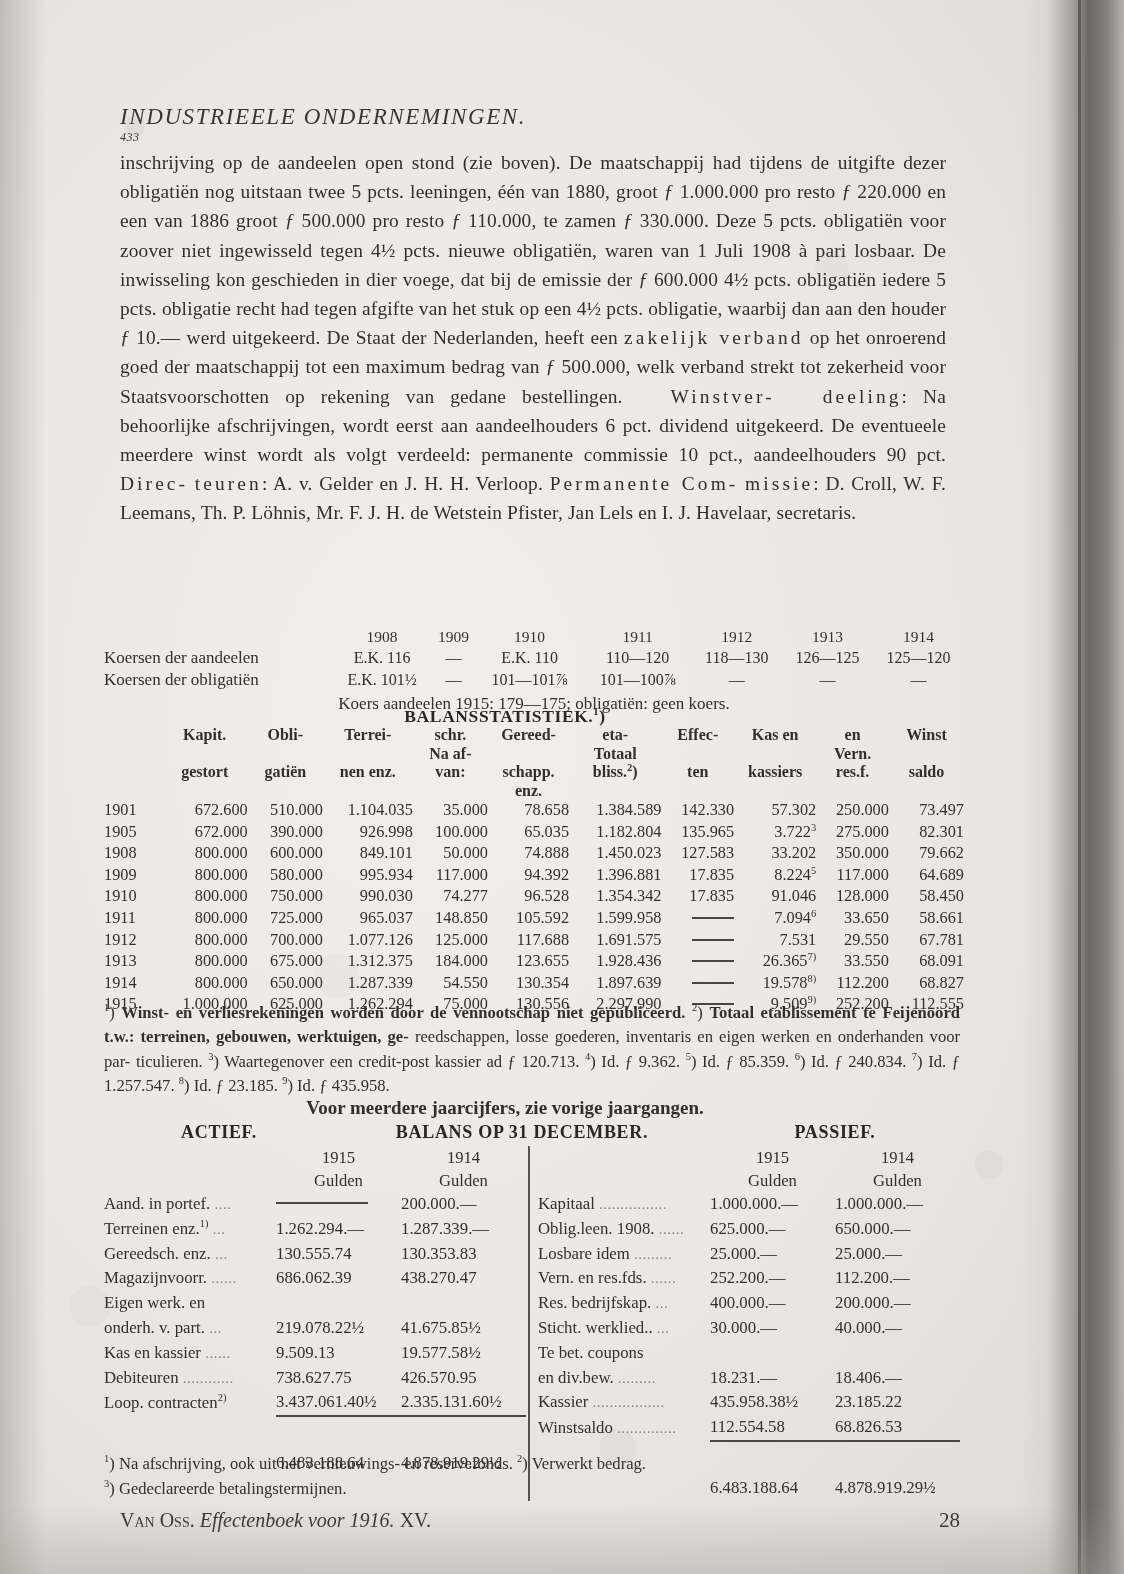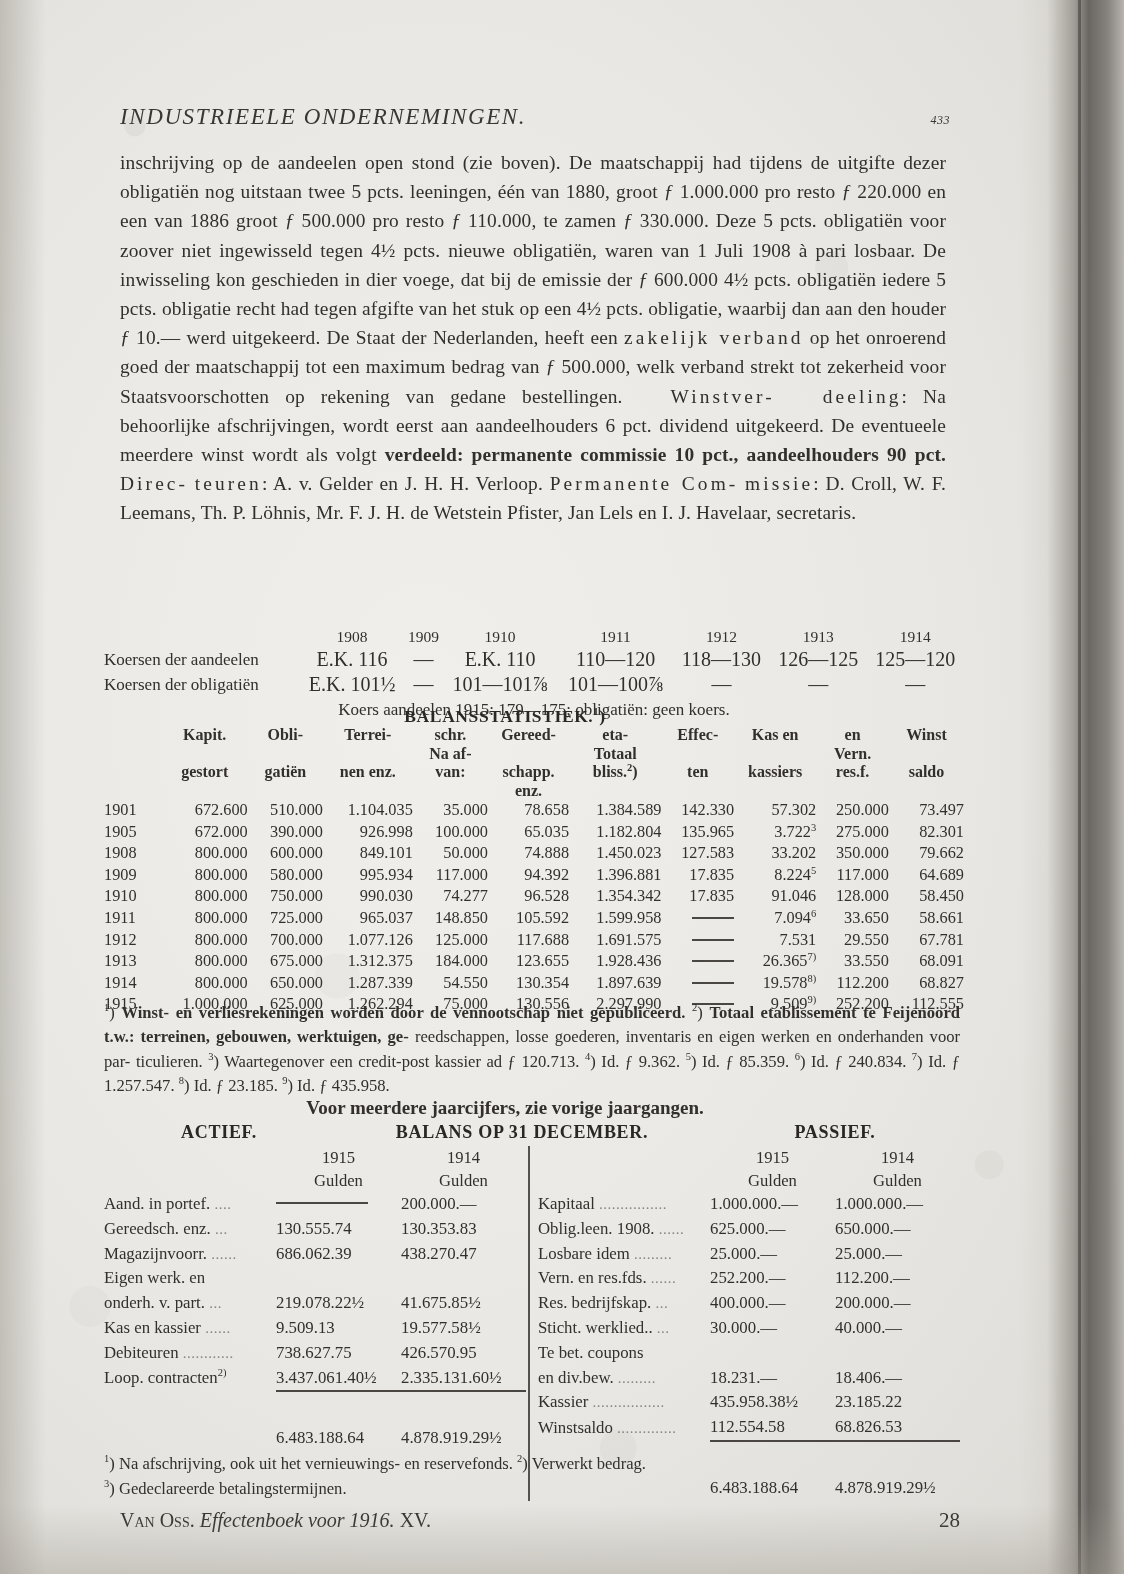--- a/index.html
+++ b/index.html
@@ -75,20 +75,21 @@
 
   
   .runhead {
     position: absolute;
     top: 104px;
     left: 120px;
     width: 830px;
     display: flex;
     align-items: baseline;
     justify-content: space-between;
+    flex-direction: column;
   }
   .runhead .title {
     font-style: italic;
     font-size: 23px;
     letter-spacing: 1.6px;
     color: #3a3733;
   }
   .runhead .folio {
     font-size: 12px;
     color: #3a3733;
@@ -102,38 +103,38 @@
     top: 148px;
     left: 120px;
     width: 826px;
     font-size: 19.4px;
     line-height: 29.2px;
     text-align: justify;
     color: #332f2b;
     letter-spacing: .15px;
   }
   .bodytext i { font-style: italic; }
-  .bodytext b { font-weight: bold; }
+  .bodytext b { font-weight: normal; }
   .sp { letter-spacing: 3.1px; }
   .spb { letter-spacing: 3.1px; font-weight: normal; margin-left: 32px; }
 
   
   .koersen {
     position: absolute;
     top: 628px;
     left: 104px;
     width: 860px;
     font-size: 16.5px;
     color: #332f2b;
   }
   .koersen table { border-collapse: collapse; width: 100%; }
   .koersen td { padding: 0 0 2px 0; white-space: nowrap; }
   .koersen .yr { text-align: center; font-size: 15.5px; }
   .koersen .lbl { text-align: left; padding-right: 6px; font-size: 17px; }
-  .koersen .v { text-align: center; font-size: 20px; }
+  .koersen .v { text-align: center; font-size: 16px; }
   .kcenter {
     text-align: center;
     font-size: 17px;
     padding-top: 2px;
   }
 
   
   .bstitle {
     position: absolute;
     top: 706px;
@@ -555,20 +556,25 @@
                 <td class="lab"></td>
                 <td class="num">Gulden</td>
                 <td class="num">Gulden</td>
               </tr>
               <tr>
                 <td class="lab"><span>Aand. in portef.</span> <span class="leader">....</span></td>
                 <td class="num"><span class="dashline"></span></td>
                 <td class="num">200.000.—</td>
               </tr>
               <tr>
+                <td class="lab"><span>Terreinen enz.</span><sup>1)</sup> <span class="leader">...</span></td>
+                <td class="num">1.262.294.—</td>
+                <td class="num">1.287.339.—</td>
+              </tr>
+              <tr>
                 <td class="lab"><span>Gereedsch. enz.</span> <span class="leader">...</span></td>
                 <td class="num">130.555.74</td>
                 <td class="num">130.353.83</td>
               </tr>
               <tr>
                 <td class="lab"><span>Magazijnvoorr.</span> <span class="leader">......</span></td>
                 <td class="num">686.062.39</td>
                 <td class="num">438.270.47</td>
               </tr>
               <tr>

